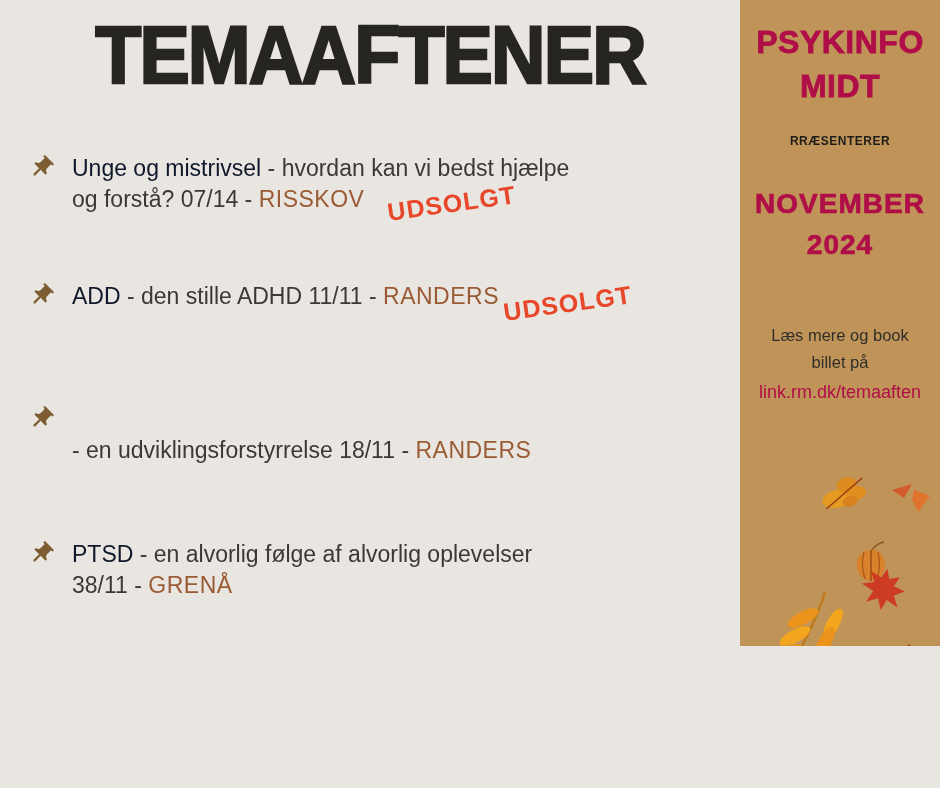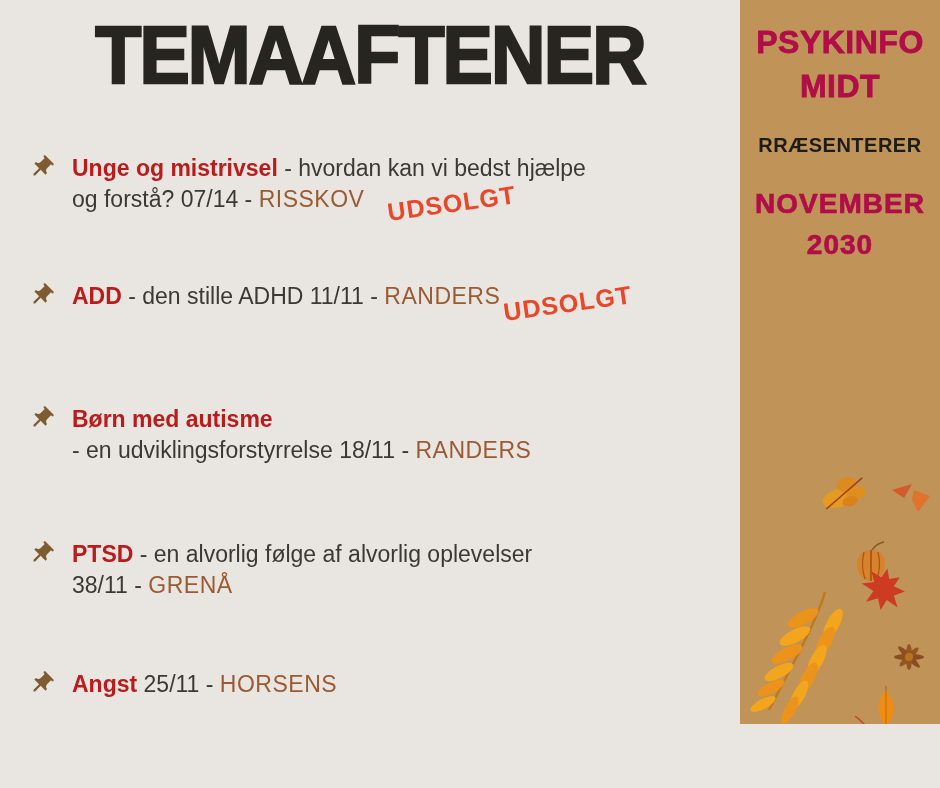--- a/index.html
+++ b/index.html
@@ -9,32 +9,32 @@
   
   .main{position:absolute;left:0;top:0;width:740px;height:632px;}
   .title{position:absolute;left:0;top:8px;width:740px;text-align:center;
          font-size:82px;font-weight:700;color:#26251f;letter-spacing:-2px;
          -webkit-text-stroke:2.5px #26251f;
          transform:scaleX(0.92);transform-origin:50% 0;white-space:nowrap;}
 
   .event{position:absolute;left:28px;width:700px;}
   .pin{position:absolute;left:0;top:1px;}
   .event-text{margin-left:44px;font-size:23px;line-height:31px;color:#3a3933;}
-  .ttl{font-weight:700;color:#b91c1c;}
+  .ttl{font-weight:400;color:#0f172a;}
   .loc{font-weight:400;color:#9a5a33;letter-spacing:0.5px;}
   .badge{position:absolute;font-size:25px;font-weight:700;color:#e8472a;
          letter-spacing:1px;transform:rotate(-8deg);white-space:nowrap;}
 
   
-  .sidebar{position:absolute;left:740px;top:0;width:200px;height:724px;
+  .sidebar{position:absolute;left:740px;top:0;width:200px;height:646px;
            background:#c09458;overflow:hidden;}
   .sb-text{position:absolute;width:200px;text-align:center;}
   .brand{top:20px;font-size:32px;line-height:44px;font-weight:700;color:#b00e48;
          -webkit-text-stroke:0.8px #b00e48;letter-spacing:0.5px;}
-  .presents{top:134px;font-size:20px;font-weight:700;color:#1d1c1a;letter-spacing:0.5px;}
+  .presents{top:134px;font-size:12px;font-weight:700;color:#1d1c1a;letter-spacing:0.5px;}
   .month{top:183px;font-size:28px;line-height:41px;font-weight:700;color:#b00e48;
          -webkit-text-stroke:0.7px #b00e48;letter-spacing:1px;}
   .info{top:322px;font-size:16.5px;line-height:27px;color:#2f2e2a;}
   .link{display:block;margin-top:3px;font-size:18px;color:#b00e48;font-weight:400;}
 
   .decor{position:absolute;}
 </style>
 </head>
 <body>
 
@@ -68,58 +68,53 @@
       <span class="badge" style="left:475px;top:8px">UDSOLGT</span>
     </div>
 
     <div class="event" style="top:404px">
       <span class="pin">
         <svg width="27" height="27" viewBox="0 0 24 24">
             <path transform="rotate(45 12 12)" fill="#7d5c32" d="M16 9V4h1c.55 0 1-.45 1-1s-.45-1-1-1H7c-.55 0-1 .45-1 1s.45 1 1 1h1v5c0 1.66-1.34 3-3 3v2h5.97v7l1 1 1-1v-7H19v-2c-1.66 0-3-1.34-3-3z"></path>
           </svg>
       </span>
       <div class="event-text">
-        <span class="ttl">Børn med autisme</span><br>
+        <br>
         <span>- en udviklingsforstyrrelse 18/11 - </span><span class="loc">RANDERS</span>
       </div>
     </div>
 
     <div class="event" style="top:539px">
       <span class="pin">
         <svg width="27" height="27" viewBox="0 0 24 24">
             <path transform="rotate(45 12 12)" fill="#7d5c32" d="M16 9V4h1c.55 0 1-.45 1-1s-.45-1-1-1H7c-.55 0-1 .45-1 1s.45 1 1 1h1v5c0 1.66-1.34 3-3 3v2h5.97v7l1 1 1-1v-7H19v-2c-1.66 0-3-1.34-3-3z"></path>
           </svg>
       </span>
       <div class="event-text">
         <span class="ttl">PTSD</span><span> - en alvorlig følge af alvorlig oplevelser</span><br>
         <span>38/11 - </span><span class="loc">GRENÅ</span>
       </div>
     </div>
 
-    <div class="event" style="top:669px">
-      <span class="pin">
-        <svg width="27" height="27" viewBox="0 0 24 24">
-            <path transform="rotate(45 12 12)" fill="#7d5c32" d="M16 9V4h1c.55 0 1-.45 1-1s-.45-1-1-1H7c-.55 0-1 .45-1 1s.45 1 1 1h1v5c0 1.66-1.34 3-3 3v2h5.97v7l1 1 1-1v-7H19v-2c-1.66 0-3-1.34-3-3z"></path>
-          </svg>
-      </span>
-      <div class="event-text">
-        <span class="ttl">Angst</span><span> 25/11 - </span><span class="loc">HORSENS</span>
-      </div>
-    </div>
   </div>
 
   <div class="sidebar">
     <div class="sb-text brand">
       <div>PSYKINFO</div>
       <div>MIDT</div>
     </div>
     <div class="sb-text presents">RRÆSENTERER</div>
     <div class="sb-text month">
       <div>NOVEMBER</div>
-      <div>2030</div>
+      <div>2024</div>
+    </div>
+    <div class="sb-text info">
+      <div>Læs mere og book</div>
+      <div>billet på</div>
+      <span class="link">link.rm.dk/temaaften</span>
     </div>
 
     <svg class="decor" style="left:78px;top:470px" width="56" height="48" viewBox="0 0 56 48">
       <g transform="rotate(-16 28 24)">
         <ellipse cx="20" cy="26" rx="17" ry="9" fill="#e59a22"></ellipse>
         <ellipse cx="31" cy="15" rx="10" ry="7" fill="#dd8b1e"></ellipse>
         <ellipse cx="38" cy="26" rx="10" ry="6.5" fill="#e08f1f"></ellipse>
         <ellipse cx="30" cy="32" rx="8" ry="5" fill="#d9821c"></ellipse>
         <line x1="5" y1="33" x2="48" y2="13" stroke="#9e3f15" stroke-width="1.5"></line>
       </g>

